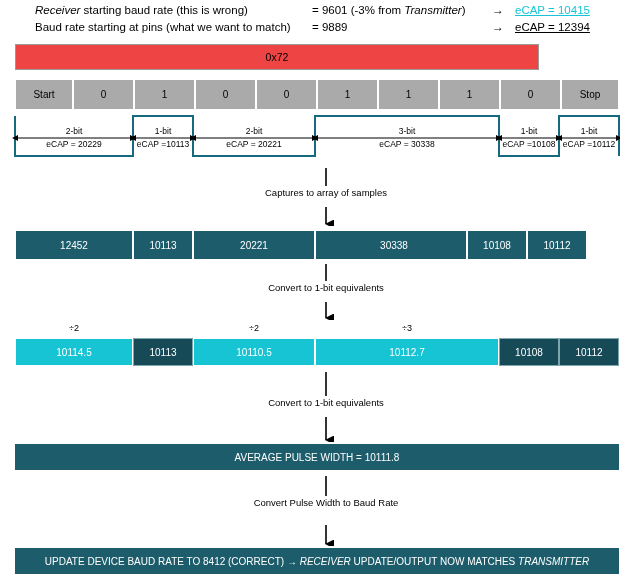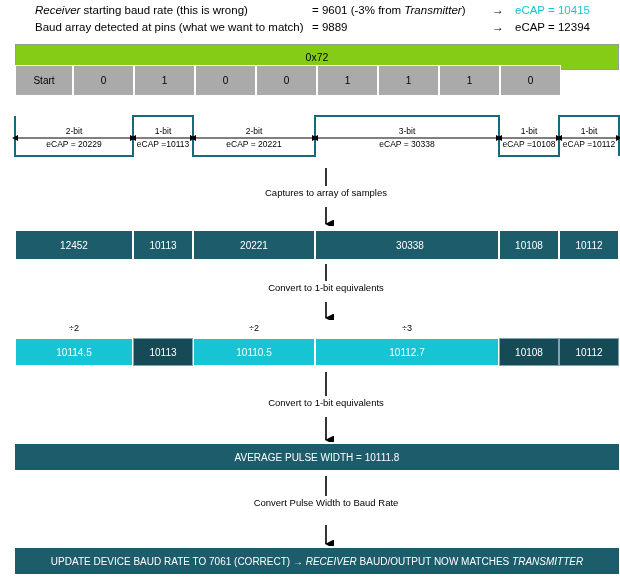--- a/index.html
+++ b/index.html
@@ -14,34 +14,34 @@
   .page{position:relative;width:620px;height:580px;margin-left:7px;}
 
   
   .header{position:absolute;left:0;top:0;width:620px;height:40px;}
   .hdr-row{position:absolute;left:0;width:620px;height:17px;font-size:11.5px;line-height:17px;white-space:nowrap;}
   .hdr-row.r1{top:2px;}
   .hdr-row.r2{top:19px;}
   .hdr-desc{position:absolute;left:28px;}
   .hdr-val{position:absolute;left:305px;}
   .hdr-arrow{position:absolute;left:485px;font-size:12px;}
-  .hdr-ecap{position:absolute;left:508px;}
+  .hdr-ecap{position:absolute;left:508px;text-decoration:underline;}
   .cyan-txt{color:#19c4d6;}
   .ital{font-style:italic;}
 
   
   .bytebar{
-    position:absolute;left:8px;top:44px;width:604px;height:26px;
-    background:#84cc16;border:1px solid #9a9a9a;
+    position:absolute;left:8px;top:44px;width:524px;height:26px;
+    background:#ef4444;border:1px solid #9a9a9a;
     font-size:10.5px;display:flex;align-items:center;justify-content:center;
     box-sizing:border-box;
   }
 
   
-  .bitrow{position:absolute;left:8px;top:65px;width:604px;height:31px;display:flex;}
+  .bitrow{position:absolute;left:8px;top:79px;width:604px;height:31px;display:flex;}
   .bitcell{
     background:#aaaaaa;border:1px solid #ffffff;
     box-sizing:border-box;
     font-size:10px;display:flex;align-items:center;justify-content:center;
   }
 
   
   .wave{position:absolute;left:0px;top:112px;width:620px;height:52px;}
 
   
@@ -79,40 +79,41 @@
   <div class="header">
 
     <div class="hdr-row r1">
       <span class="hdr-desc"><span class="ital">Receiver</span><span> starting baud rate (this is wrong)</span></span>
       <span class="hdr-val"><span>= 9601 (-3% from </span><span class="ital">Transmitter</span><span>)</span></span>
       <span class="hdr-arrow">→</span>
       <span class="hdr-ecap cyan-txt">eCAP = 10415</span>
     </div>
 
     <div class="hdr-row r2">
-      <span class="hdr-desc"><span>Baud array detected at pins (what we want to match)</span></span>
+      <span class="hdr-desc"><span>Baud rate starting at pins (what we want to match)</span></span>
       <span class="hdr-val"><span>= 9889</span></span>
       <span class="hdr-arrow">→</span>
       <span class="hdr-ecap">eCAP = 12394</span>
     </div>
 
   </div>
 
   <div class="bytebar">0x72</div>
 
   <div class="bitrow" id="bit-row">
       <div class="bitcell" style="width: 58px;">Start</div>
       <div class="bitcell" style="width: 61px;">0</div>
       <div class="bitcell" style="width: 61px;">1</div>
       <div class="bitcell" style="width: 61px;">0</div>
       <div class="bitcell" style="width: 61px;">0</div>
       <div class="bitcell" style="width: 61px;">1</div>
       <div class="bitcell" style="width: 61px;">1</div>
       <div class="bitcell" style="width: 61px;">1</div>
       <div class="bitcell" style="width: 61px;">0</div>
+      <div class="bitcell" style="width: 58px;">Stop</div>
     </div>
 
   <div class="wave" id="wave"><svg width="620" height="52" viewBox="0 0 620 52">
         <defs>
           <marker id="ahL" markerWidth="7" markerHeight="7" refX="6" refY="3" orient="auto" markerUnits="userSpaceOnUse">
             <path d="M6,0 L6,6 L0,3 z" fill="#000"></path>
           </marker>
           <marker id="ahR" markerWidth="7" markerHeight="7" refX="1" refY="3" orient="auto" markerUnits="userSpaceOnUse">
             <path d="M1,0 L1,6 L7,3 z" fill="#000"></path>
           </marker>
@@ -148,21 +149,21 @@
           </marker>
         </defs>
         <line x1="310" y1="0" x2="310" y2="18" stroke="#000" stroke-width="1.6"></line>
         <line x1="310" y1="39" x2="310" y2="56" stroke="#000" stroke-width="1.6" marker-end="url(#dnflow1)"></line>
       </svg><div class="flowlabel" style="top: 19px;">Captures to array of samples</div></div>
 
   <div class="datarow" id="samples-row" style="top:230px;height:30px;">
       <div class="cell teal" style="width: 118px;">12452</div>
       <div class="cell teal" style="width: 60px;">10113</div>
       <div class="cell teal" style="width: 122px;">20221</div>
-      <div class="cell teal" style="width: 184px; padding-left: 6px;">30338</div>
+      <div class="cell teal" style="width: 152px; padding-left: 6px;">30338</div>
       <div class="cell teal" style="width: 60px;">10108</div>
       <div class="cell teal" style="width: 60px;">10112</div>
     </div>
 
   <div id="flow2" class="flow" style="position: absolute; top: 264px; height: 56px;"><svg width="620" height="56" viewBox="0 0 620 56">
         <defs>
           <marker id="dnflow2" markerWidth="9" markerHeight="9" refX="4.5" refY="8" orient="auto" markerUnits="userSpaceOnUse">
             <path d="M0,0 L9,0 L4.5,9 z" fill="#000"></path>
           </marker>
         </defs>
@@ -203,16 +204,16 @@
         <defs>
           <marker id="dnflow4" markerWidth="9" markerHeight="9" refX="4.5" refY="8" orient="auto" markerUnits="userSpaceOnUse">
             <path d="M0,0 L9,0 L4.5,9 z" fill="#000"></path>
           </marker>
         </defs>
         <line x1="310" y1="0" x2="310" y2="20" stroke="#000" stroke-width="1.6"></line>
         <line x1="310" y1="49" x2="310" y2="68" stroke="#000" stroke-width="1.6" marker-end="url(#dnflow4)"></line>
       </svg><div class="flowlabel" style="top: 21px;">Convert Pulse Width to Baud Rate</div></div>
 
   <div class="bigbar" style="top:548px;">
-    <span class="inner"><span>UPDATE DEVICE BAUD RATE TO 7061 (CORRECT) → </span><span class="ital">RECEIVER</span><span> BAUD/OUTPUT NOW MATCHES </span><span class="ital">TRANSMITTER</span></span>
+    <span class="inner"><span>UPDATE DEVICE BAUD RATE TO 8412 (CORRECT) → </span><span class="ital">RECEIVER</span><span> UPDATE/OUTPUT NOW MATCHES </span><span class="ital">TRANSMITTER</span></span>
   </div>
 
 </div>
 
 </body></html>

